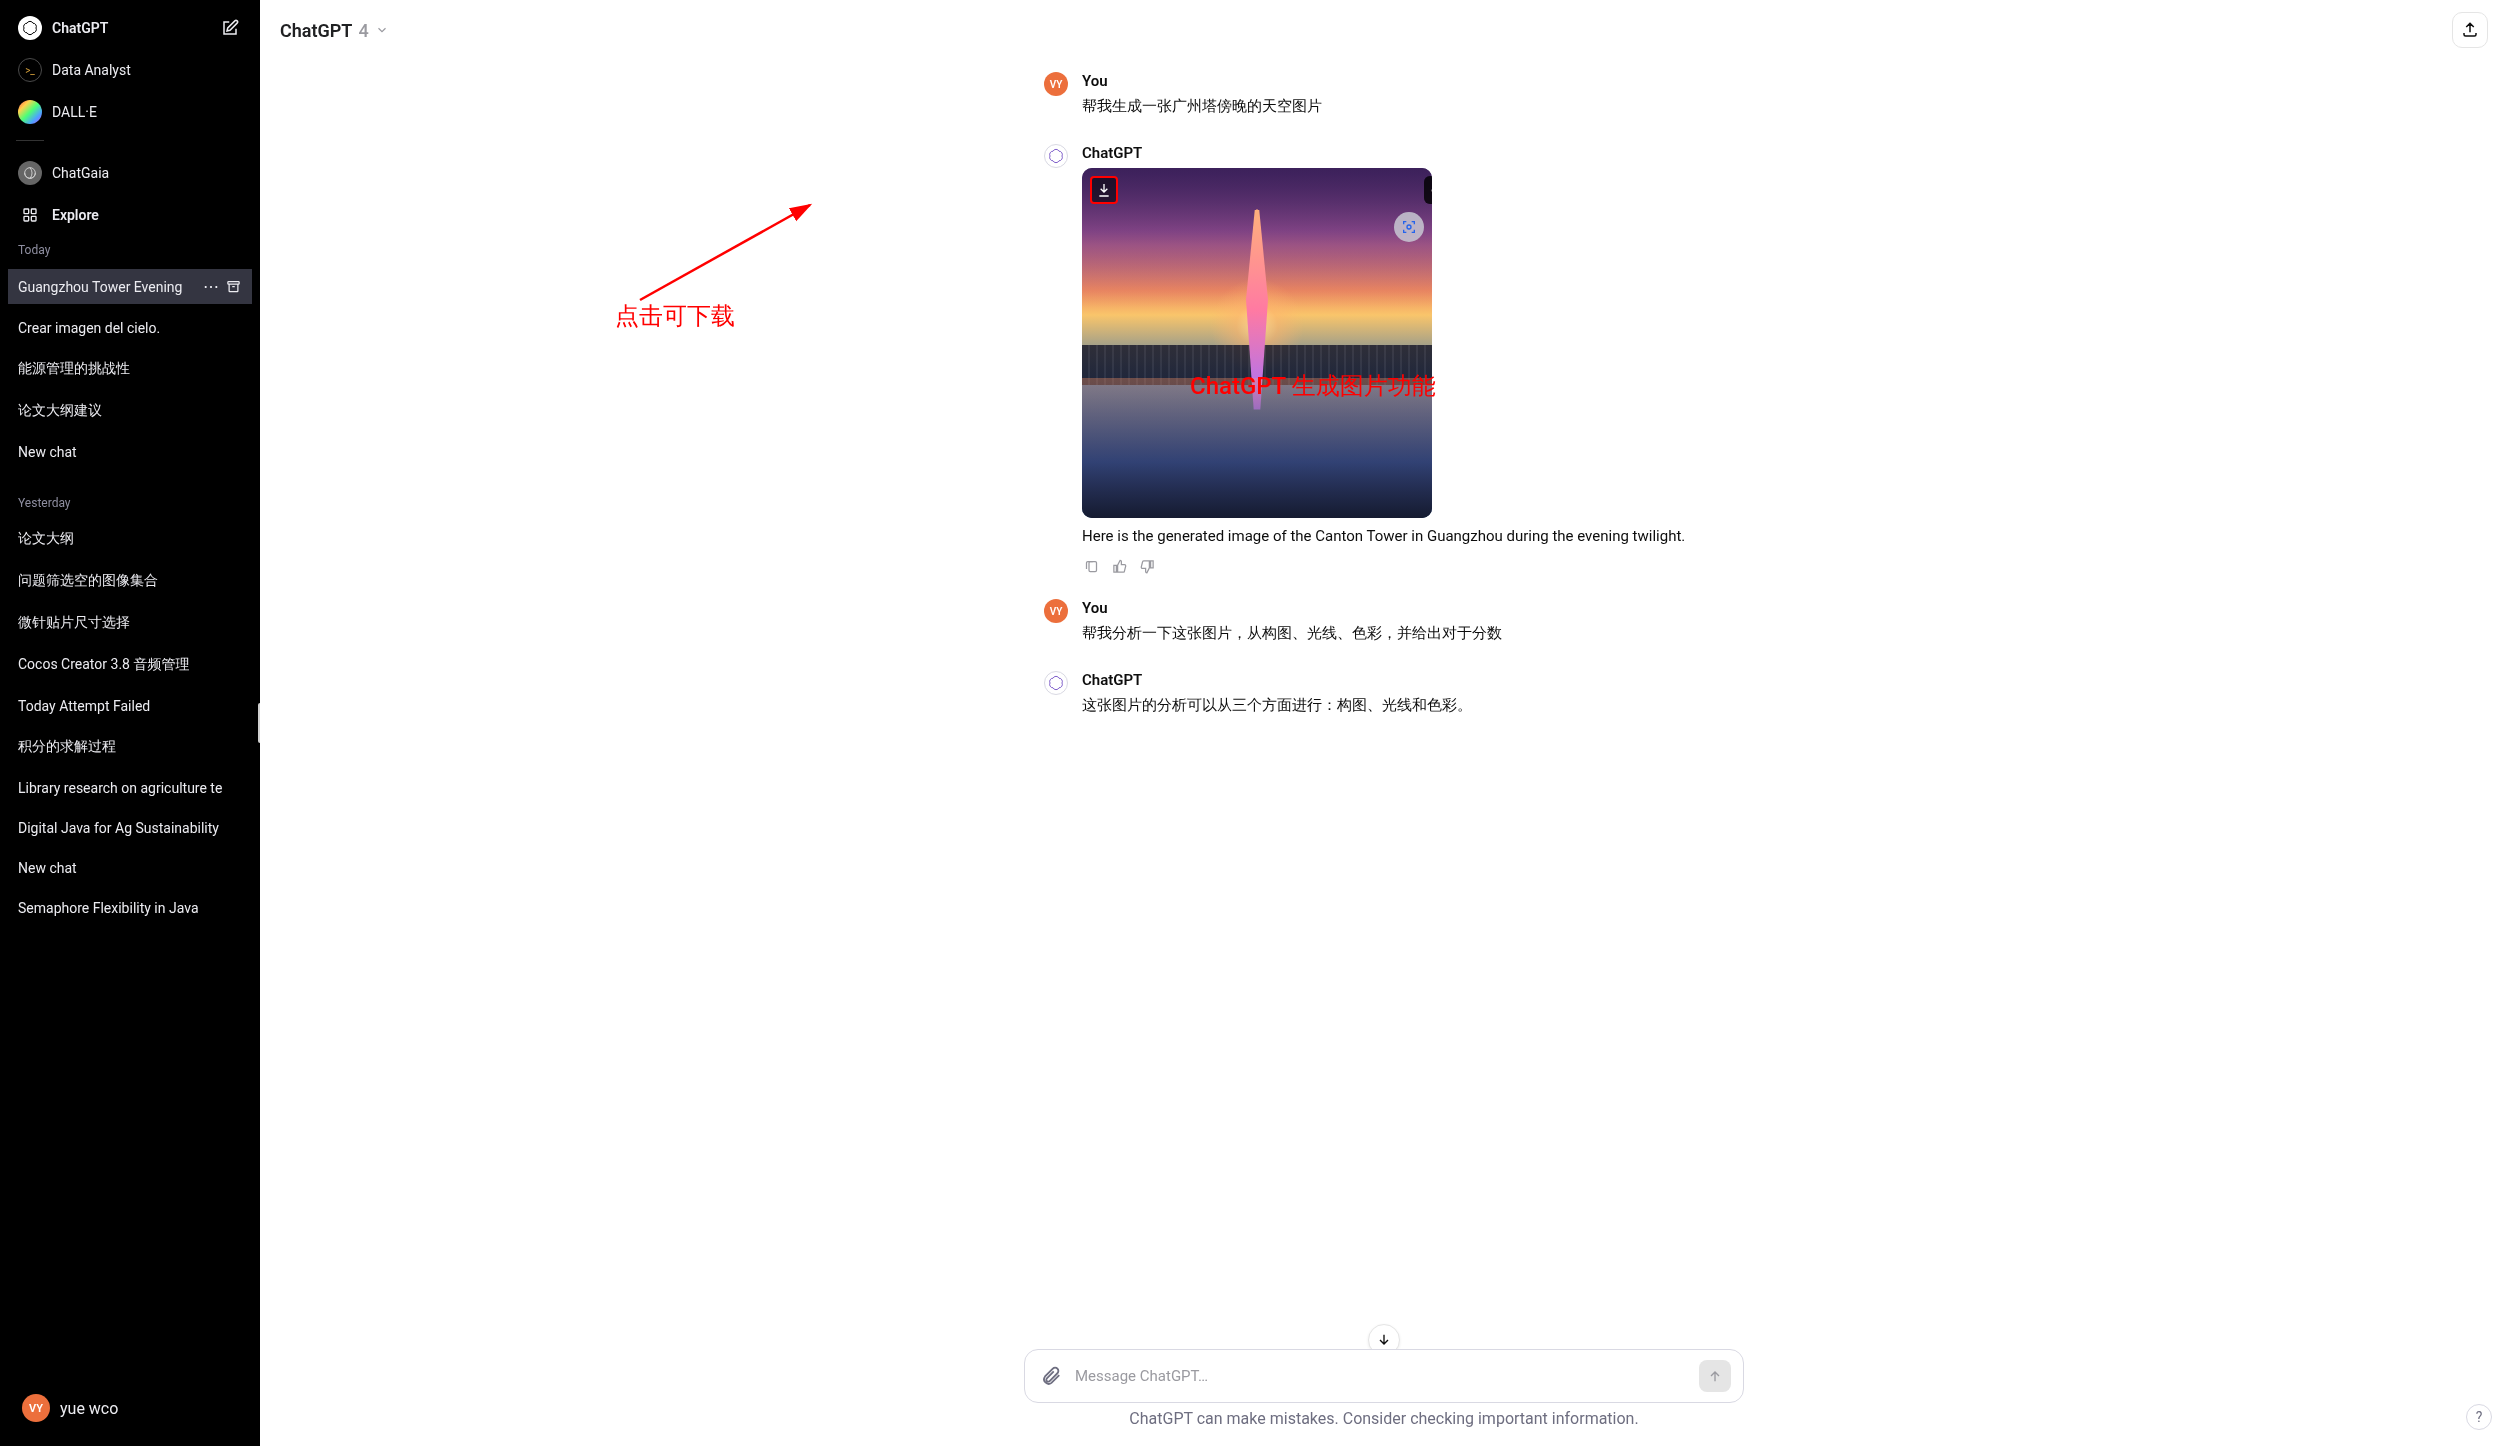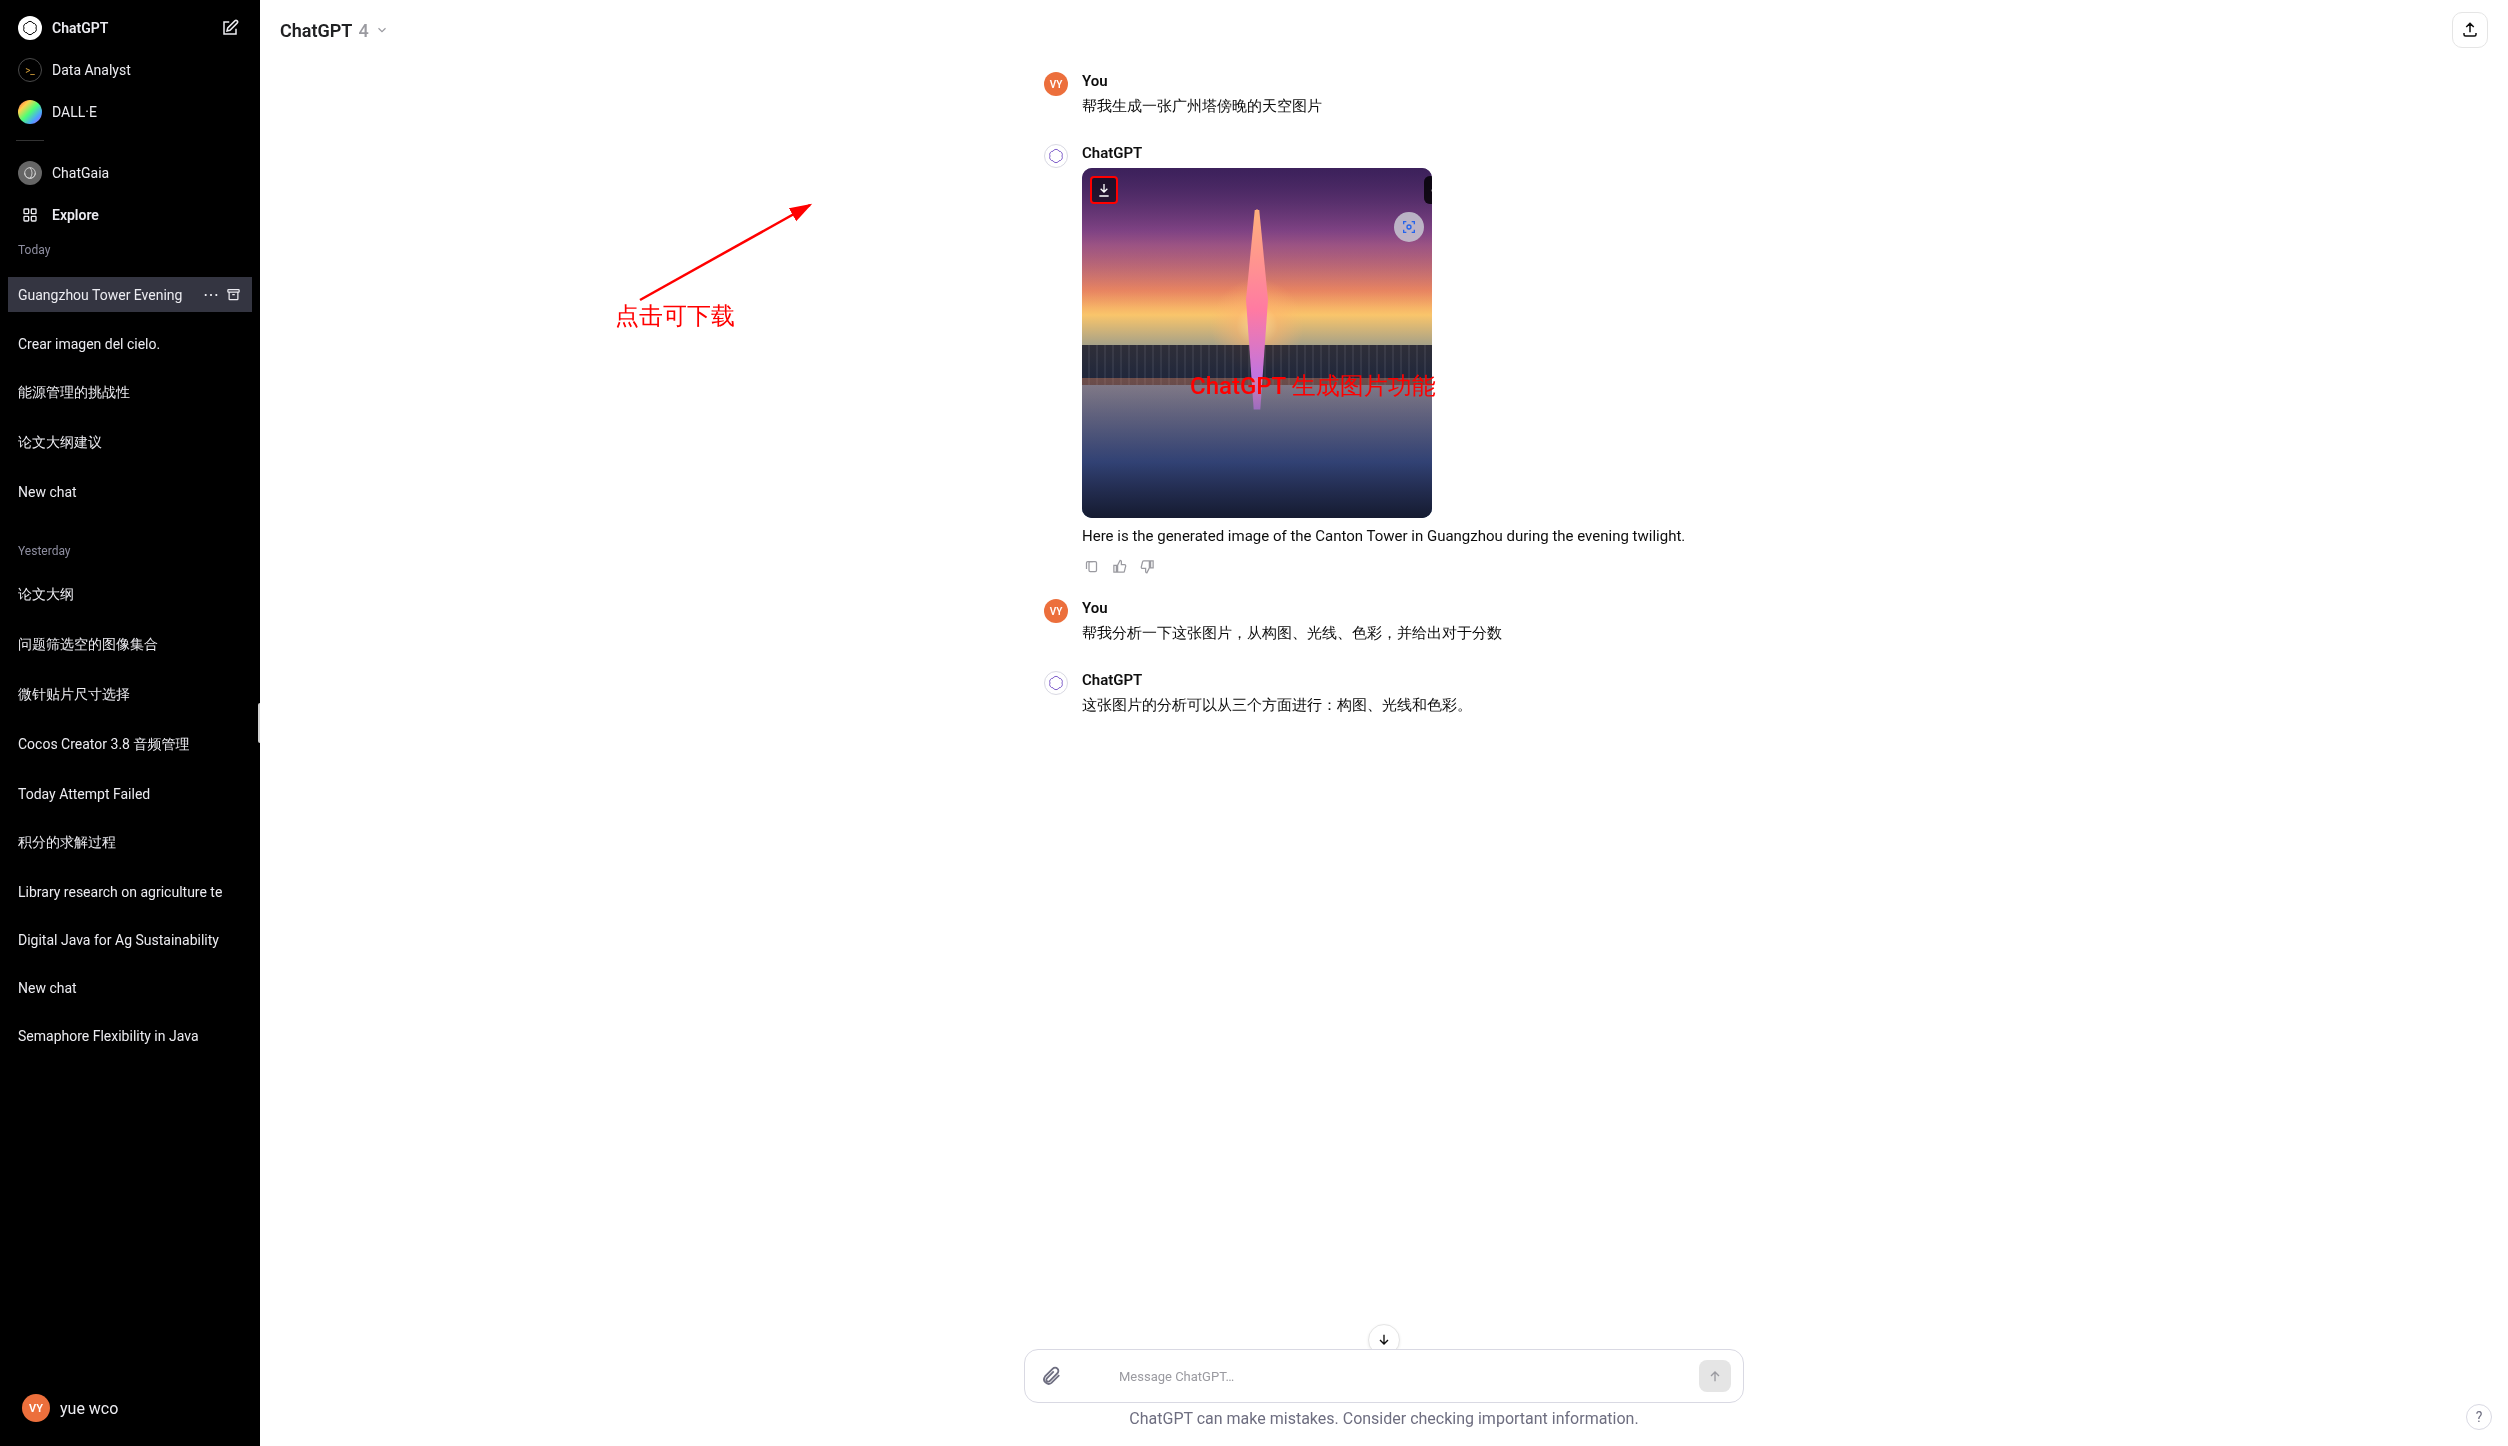--- a/index.html
+++ b/index.html
@@ -10,21 +10,21 @@
 .sidebar-item { display:flex; align-items:center; gap:10px; padding:8px 10px; border-radius:8px; cursor:pointer; font-size:14px; }
 .sidebar-item.bold { font-weight:600; }
 .sidebar-item .icon { width:24px; height:24px; flex-shrink:0; display:flex; align-items:center; justify-content:center; border-radius:50%; }
 .chatgpt-icon { background:#fff; color:#000; border-radius:50%; }
 .dataanalyst-icon { border:1px solid #4a4a4a; border-radius:50%; font-size:10px; color:#d8a23b; }
 .dalle-icon { background:linear-gradient(135deg,#ff4d4d,#ffd24d,#4dff77,#4da3ff,#b94dff); border-radius:50%; }
 .chatgaia-icon { background:#666; border-radius:50%; }
 .explore-icon svg, .new-chat-icon svg { stroke:#ececf1; }
 .spacer-line { height:1px; background:#333; margin:6px 8px 10px 8px; width:28px; }
 .sidebar-section-label { font-size:12px; color:#8e8ea0; padding:8px 10px 4px 10px; }
-.chat-list { flex:1; overflow-y:auto; display:flex; flex-direction:column; gap:16px; }
+.chat-list { flex:1; overflow-y:auto; display:flex; flex-direction:column; gap:8px; }
 .chat-item { display:flex; align-items:center; justify-content:space-between; gap:6px; padding:8px 10px; border-radius:0; cursor:pointer; font-size:14px; white-space:nowrap; overflow:hidden; }
 .chat-item.active { background:#343541; }
 .chat-item .title { overflow:hidden; text-overflow:ellipsis; flex:1; }
 .chat-item .actions { display:none; gap:4px; align-items:center; }
 .chat-item.active .actions { display:flex; }
 .chat-item .actions .dots { font-size:16px; letter-spacing:1px; }
 .chat-item .actions .archive { width:18px; height:18px; display:flex; align-items:center; justify-content:center; }
 .sidebar-footer { padding:8px 4px; }
 .user-row { display:flex; align-items:center; gap:10px; padding:8px 10px; border-radius:8px; cursor:pointer; }
 .avatar { width:28px; height:28px; border-radius:50%; background:#ec6f3c; color:#fff; font-size:11px; display:flex; align-items:center; justify-content:center; font-weight:600; }
@@ -60,21 +60,21 @@
 .img-overlay-btn.download { top:8px; left:8px; border:2px solid #ff0000; border-radius:4px; }
 .img-overlay-btn svg { stroke:#fff; }
 .img-overlay-group-tr { position:absolute; top:8px; right:8px; display:flex; gap:6px; }
 .img-overlay-circle { position:absolute; top:44px; right:8px; width:30px; height:30px; border-radius:50%; background:rgba(200,200,210,.85); display:flex; align-items:center; justify-content:center; cursor:pointer; }
 .msg-actions { display:flex; gap:10px; margin-top:8px; color:#9a9aa0; }
 .msg-actions .act { cursor:pointer; width:18px; height:18px; display:flex; align-items:center; justify-content:center; }
 .scroll-down-btn { position:absolute; bottom:90px; left:50%; transform:translateX(-50%); width:32px; height:32px; border-radius:50%; border:1px solid #e5e5e5; background:#fff; display:flex; align-items:center; justify-content:center; cursor:pointer; box-shadow:0 1px 3px rgba(0,0,0,.08); }
 .composer-wrap { padding:0 20px 8px 20px; position:relative; }
 .composer { max-width:720px; margin:0 auto; border:1px solid #d9d9e3; border-radius:14px; display:flex; align-items:center; gap:10px; padding:10px 12px; background:#fff; }
 .composer .attach { width:28px; height:28px; display:flex; align-items:center; justify-content:center; cursor:pointer; color:#6e6e80; }
-.composer input { flex:1; border:none; outline:none; font-size:13px; color:#0d0d0d; background:transparent;margin-left:44px; }
+.composer input { flex:1; border:none; outline:none; font-size:15px; color:#0d0d0d; background:transparent; }
 .composer input::placeholder { color:#9a9aa0; }
 .composer .send { width:32px; height:32px; border-radius:8px; background:#e5e5e5; display:flex; align-items:center; justify-content:center; cursor:pointer; }
 .disclaimer { text-align:center; font-size:16px; color:#6e6e80; padding:6px 0 10px 0; }
 .annotation { position:absolute; color:#ff0000; font-size:24px; font-weight:500; pointer-events:none; }
 .arrow { position:absolute; pointer-events:none; }
 .help-btn { position:absolute; right:16px; bottom:16px; width:26px; height:26px; border-radius:50%; border:1px solid #d9d9e3; display:flex; align-items:center; justify-content:center; font-size:14px; color:#6e6e80; cursor:pointer; background:#fff; }
 .drag-handle { position:absolute; left:258px; top:50%; transform:translateY(-50%); width:4px; height:40px; background:#d0d0d0; border-radius:2px; }
 </style>
 </head>
 <body>

